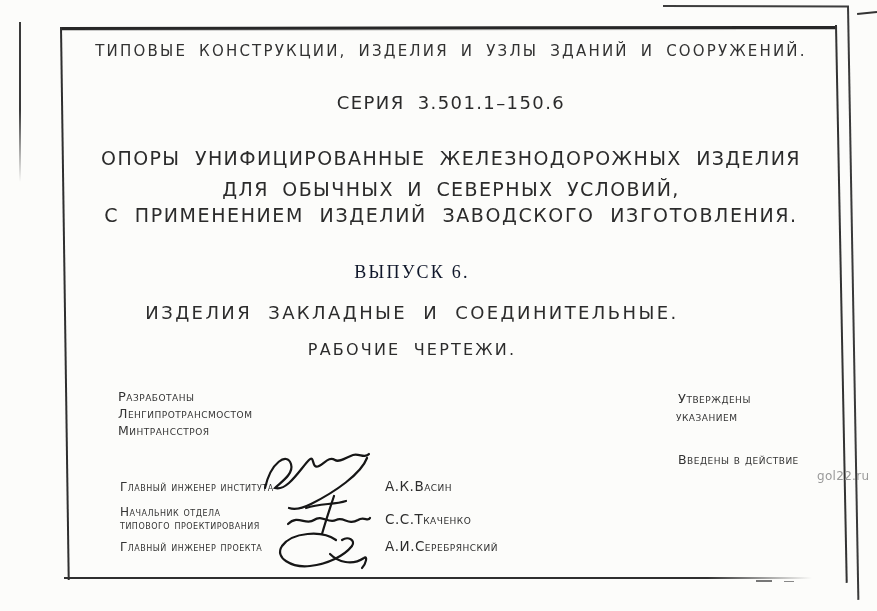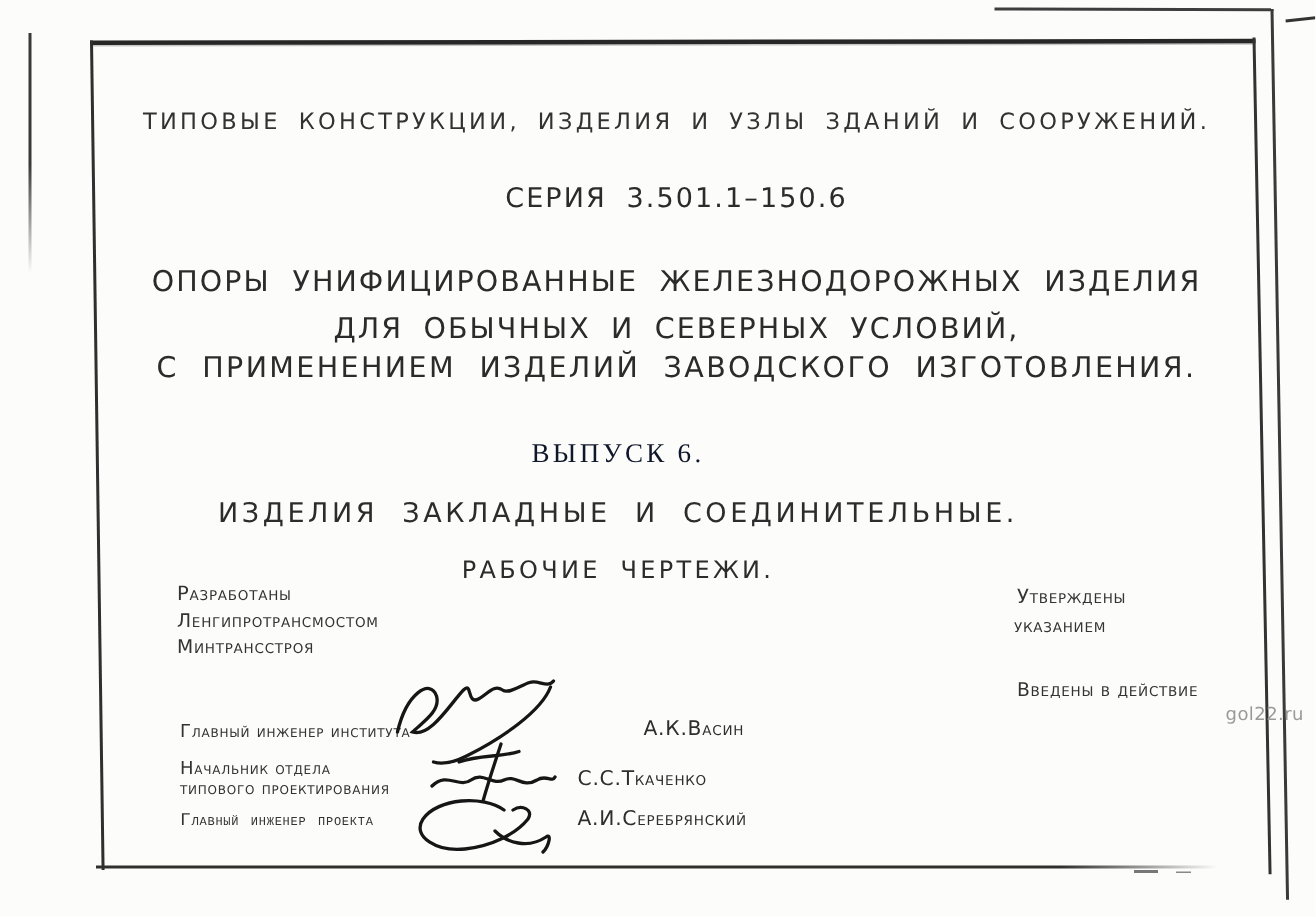--- a/index.html
+++ b/index.html
@@ -3,21 +3,21 @@
 <meta charset="utf-8">
 <style>
   html,body{margin:0;padding:0;background:#ffffff;}
   .page{
     position:relative;width:877px;height:611px;overflow:hidden;
     background:#fcfcfa;
     font-family:"DejaVu Sans", sans-serif;
     color:#2d2d2d;
   }
   .t{position:absolute;white-space:nowrap;}
-  .ctr{position:absolute;text-align:center;white-space:nowrap;margin-top:30px;}
+  .ctr{position:absolute;text-align:center;white-space:nowrap;}
 
   
   .hdr-line   {left:62px;width:778px;top:42px; font-size:15px;letter-spacing:2.2px;word-spacing:5px;color:#323232;}
   .series-line{left:62px;width:778px;top:92px; font-size:18px;letter-spacing:1.4px;word-spacing:6px;color:#2b2b2b;}
   .title1{left:62px;width:778px;top:147px;font-size:19px;letter-spacing:1.4px;word-spacing:7px;color:#2b2b2b;}
   .title2{left:62px;width:778px;top:178px;font-size:19px;letter-spacing:1.4px;word-spacing:6px;color:#2b2b2b;}
   .title3{left:62px;width:778px;top:204px;font-size:19px;letter-spacing:1.6px;word-spacing:8px;color:#2b2b2b;}
   .issue  {left:62px;width:700px;top:262px;font-size:18px;letter-spacing:2.2px;color:#0f172a;font-family:Liberation Serif, serif;}
   .subject{left:62px;width:700px;top:302px;font-size:18px;letter-spacing:2.4px;word-spacing:8px;color:#2c2c2c;}
   .worktype{left:62px;width:700px;top:340px;font-size:16px;letter-spacing:2.2px;word-spacing:6px;color:#2c2c2c;}
@@ -78,32 +78,32 @@
 
   <div class="t blk sc" style="left:678px;top:391px;">Утверждены</div>
   <div class="t blk sc" style="left:676px;top:409px;font-size:12.5px;">указанием</div>
   <div class="t blk sc" style="left:678px;top:452px;font-size:12.5px;">Введены в действие</div>
 
   <div class="t sig-title sc" style="left:120px;top:480px;">Главный инженер института</div>
   <svg class="sig-svg" style="left:255px;top:448px;" width="118" height="66" viewBox="0 0 118 66">
     <path d="M10 40 C16 14 32 4 36 16 C39 26 26 34 20 40 C32 44 46 20 54 12 C60 6 56 22 64 18 C70 15 74 8 80 12 C84 15 92 9 98 7 C104 5 110 11 114 6"></path>
     <path d="M112 10 C106 26 80 44 56 56 C48 60 40 62 34 60"></path>
   </svg>
-  <div class="t sig-name sc" style="left:385px;top:478px;margin-left:44px;">А.К.Васин</div>
+  <div class="t sig-name sc" style="left:385px;top:478px;">А.К.Васин</div>
 
   <div class="t sig-title sc" style="left:120px;top:505px;">Начальник отдела</div>
   <div class="t sig-title sc" style="left:120px;top:518px;">типового проектирования</div>
   <svg class="sig-svg" style="left:280px;top:494px;" width="92" height="42" viewBox="0 0 92 42">
     <path d="M54 2 C50 14 46 26 42 40"></path>
     <path d="M8 30 C18 20 26 32 34 26 C42 20 48 30 56 26 C64 22 68 32 78 26 C84 22 88 28 90 24"></path>
     <path d="M26 14 C40 9 54 11 66 7"></path>
   </svg>
   <div class="t sig-name sc" style="left:385px;top:511px;">С.С.Ткаченко</div>
 
-  <div class="t sig-title sc" style="left:120px;top:540px;font-family:Liberation Mono, monospace;">Главный инженер проекта</div>
+  <div class="t sig-title sc" style="left:120px;top:540px;">Главный инженер проекта</div>
   <svg class="sig-svg" style="left:272px;top:528px;" width="98" height="44" viewBox="0 0 98 44">
     <path d="M64 12 C50 2 20 4 10 18 C2 30 20 40 38 38 C56 36 72 28 80 18 C84 12 76 8 70 12"></path>
     <path d="M58 26 C66 34 80 38 92 30 C96 27 94 36 90 40"></path>
   </svg>
   <div class="t sig-name sc" style="left:385px;top:538px;">А.И.Серебрянский</div>
 
   <div class="t watermark">gol22.ru</div>
 
 </div>
 

